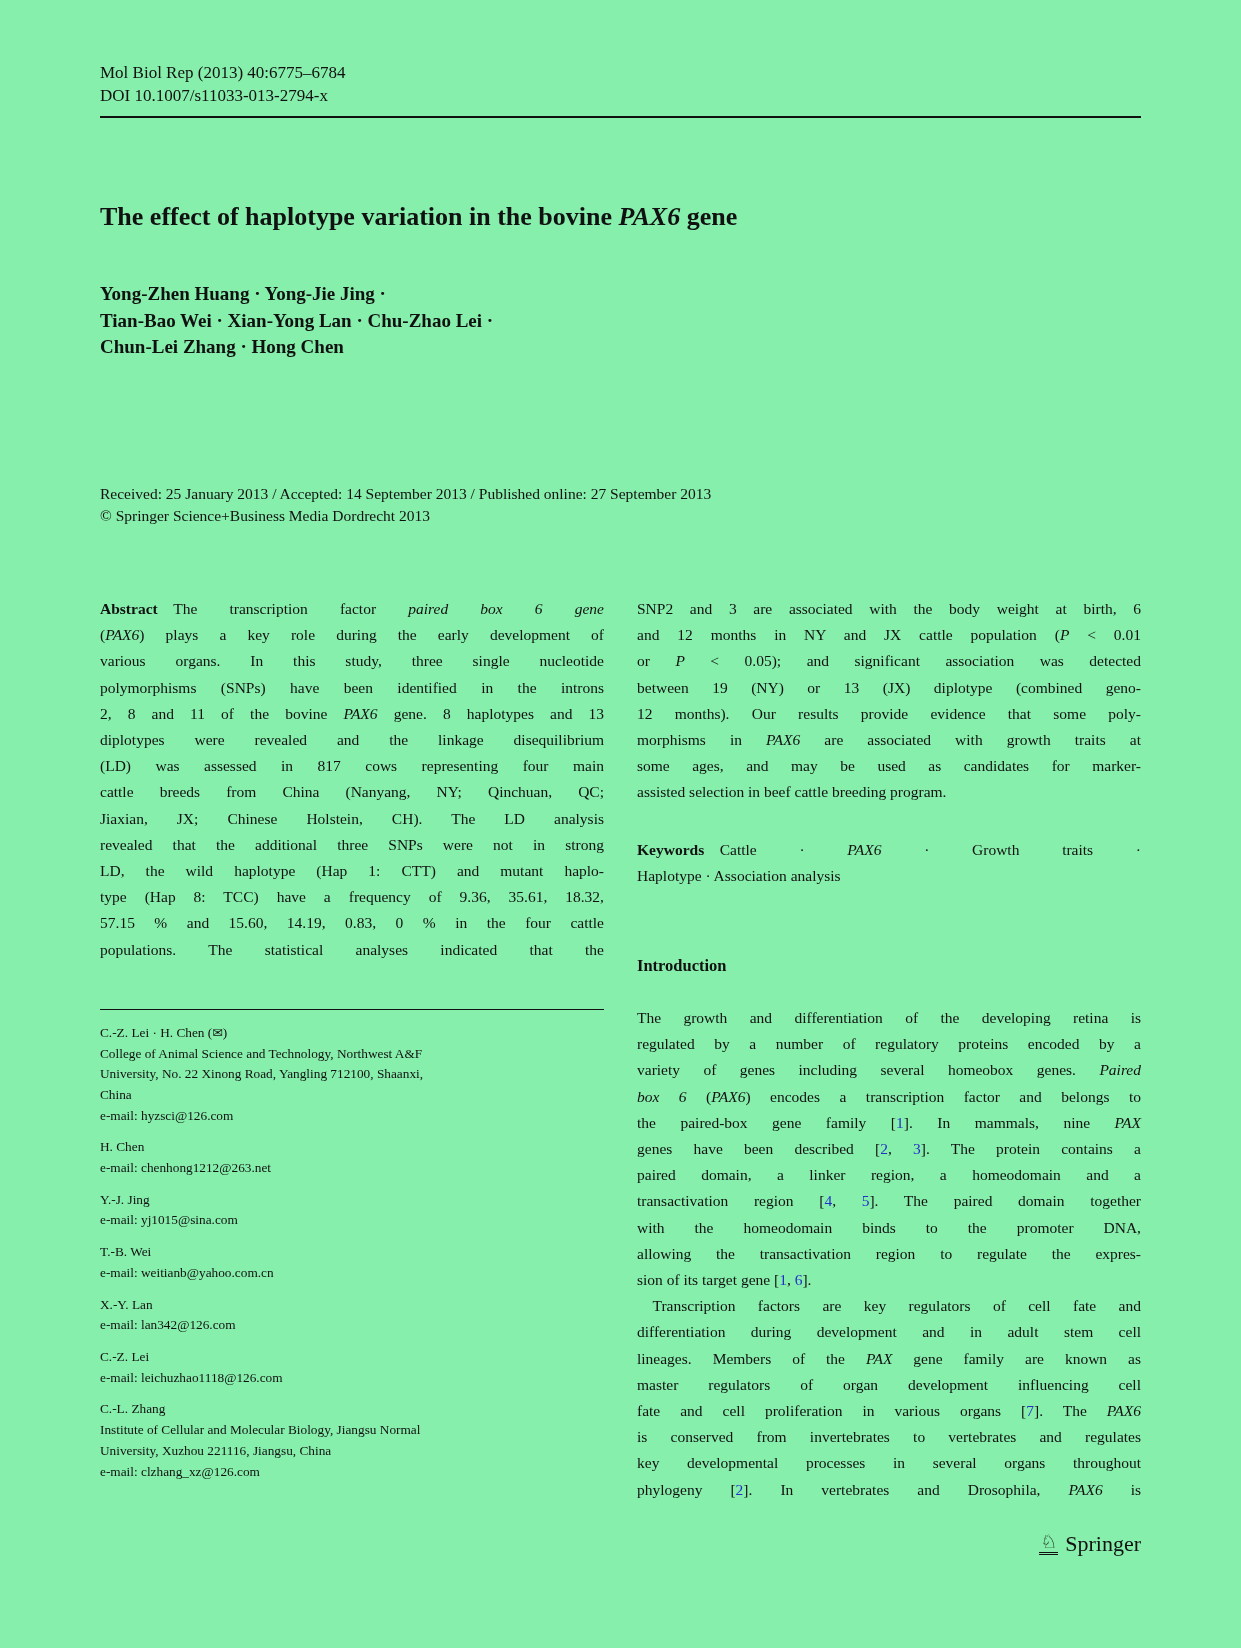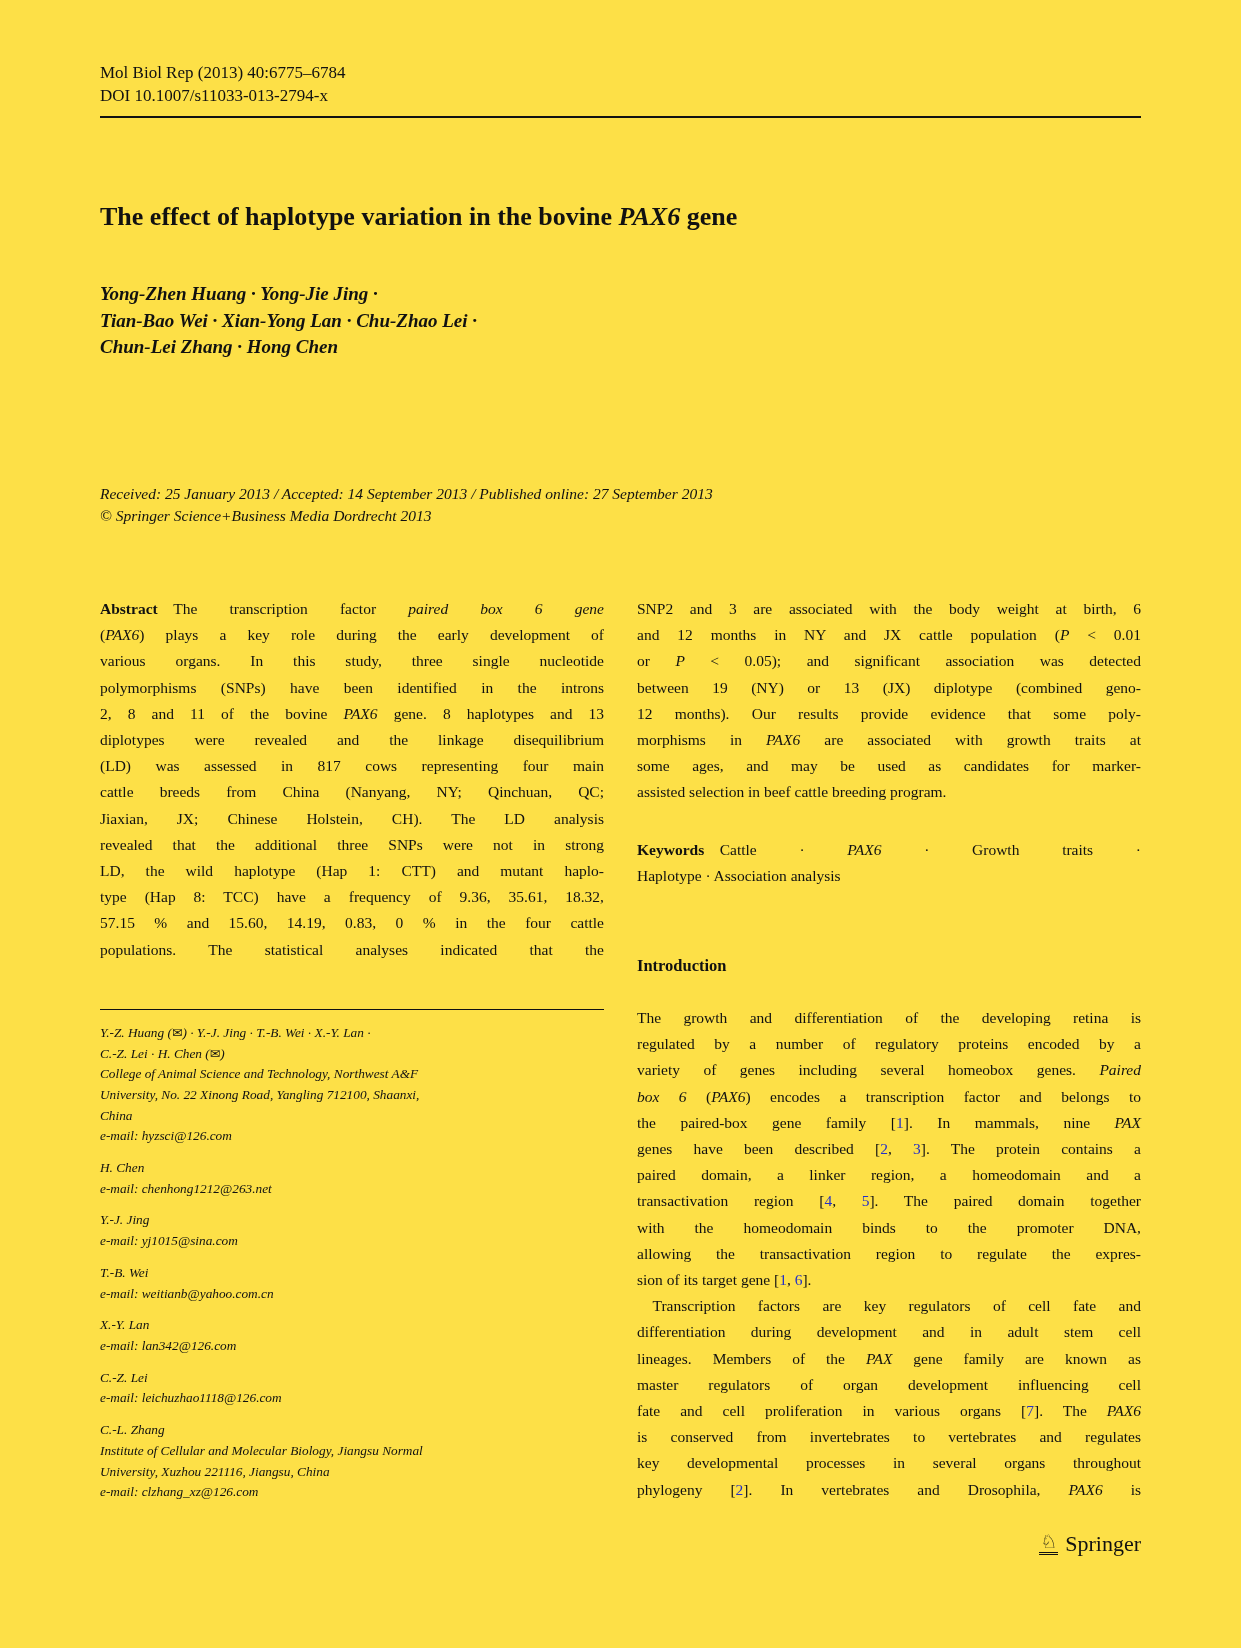--- a/index.html
+++ b/index.html
@@ -1,34 +1,34 @@
 <!DOCTYPE html>
 <html><head>
 <meta charset="utf-8">
 <style>
   html,body{margin:0;padding:0;background:#ffffff;}
   .page{
     position:relative;
     width:1241px;
     height:1648px;
-    background:#fde047;
+    background:#86efac;
     color:#111111;
     font-family:"Liberation Serif","DejaVu Serif",serif;
     overflow:hidden;
   }
   .journal-header{position:absolute;left:100px;top:61px;font-size:17px;line-height:23px;}
   .top-rule{position:absolute;left:100px;top:116px;width:1041px;height:2px;background:#111111;}
   .article-title{position:absolute;left:100px;top:200px;width:1041px;font-size:26px;font-weight:700;line-height:34px;}
   .authors{position:absolute;left:100px;top:281px;width:700px;font-size:19px;font-weight:700;line-height:26.5px;}
   .dates{position:absolute;left:100px;top:483px;width:900px;font-size:15.5px;line-height:22px;}
   .columns{position:absolute;left:100px;top:584px;width:1041px;display:flex;gap:33px;}
   .col{width:504px;padding-top:12px;font-size:15.5px;line-height:26.2px;}
   .jline{text-align:justify;text-align-last:justify;}
   .jline.jlast{text-align-last:left;}
-  .plain .jline{text-align:center;text-align-last:left;font-style:italic;}
+  .plain .jline{text-align:center;text-align-last:left;}
   .s-i{font-style:italic;}
   .s-b{font-weight:700;}
   .s-c{color:#2430c8;}
   .s-env{font-family:"DejaVu Sans",sans-serif;font-size:12.5px;}
   .fn-separator{margin-top:46px;height:1px;background:#111111;width:100%;}
   .footnotes{margin-top:13px;font-size:13.3px;line-height:20.7px;}
   .fn-group{margin-bottom:11px;}
   .keywords{margin-top:31px;}
   .intro-heading{margin-top:64px;font-size:16.5px;font-weight:700;line-height:26px;}
   .intro-p1{margin-top:26px;}
@@ -77,21 +77,20 @@
           <div class="jline"><span>Jiaxian, JX; Chinese Holstein, CH). The LD analysis</span></div>
           <div class="jline"><span>revealed that the additional three SNPs were not in strong</span></div>
           <div class="jline"><span>LD, the wild haplotype (Hap 1: CTT) and mutant haplo-</span></div>
           <div class="jline"><span>type (Hap 8: TCC) have a frequency of 9.36, 35.61, 18.32,</span></div>
           <div class="jline"><span>57.15 % and 15.60, 14.19, 0.83, 0 % in the four cattle</span></div>
           <div class="jline"><span>populations. The statistical analyses indicated that the</span></div>
         </div>
       <div class="fn-separator"></div>
       <div class="footnotes plain">
         <div class="fn-group">
-            <div class="jline"><span>Y.-Z. Huang (</span><span class="s-env">✉</span><span>) · Y.-J. Jing · T.-B. Wei · X.-Y. Lan ·</span></div>
             <div class="jline"><span>C.-Z. Lei · H. Chen (</span><span class="s-env">✉</span><span>)</span></div>
             <div class="jline"><span>College of Animal Science and Technology, Northwest A&amp;F</span></div>
             <div class="jline"><span>University, No. 22 Xinong Road, Yangling 712100, Shaanxi,</span></div>
             <div class="jline"><span>China</span></div>
             <div class="jline jlast"><span>e-mail: hyzsci@126.com</span></div>
           </div>
         <div class="fn-group">
             <div class="jline"><span>H. Chen</span></div>
             <div class="jline jlast"><span>e-mail: chenhong1212@263.net</span></div>
           </div>

